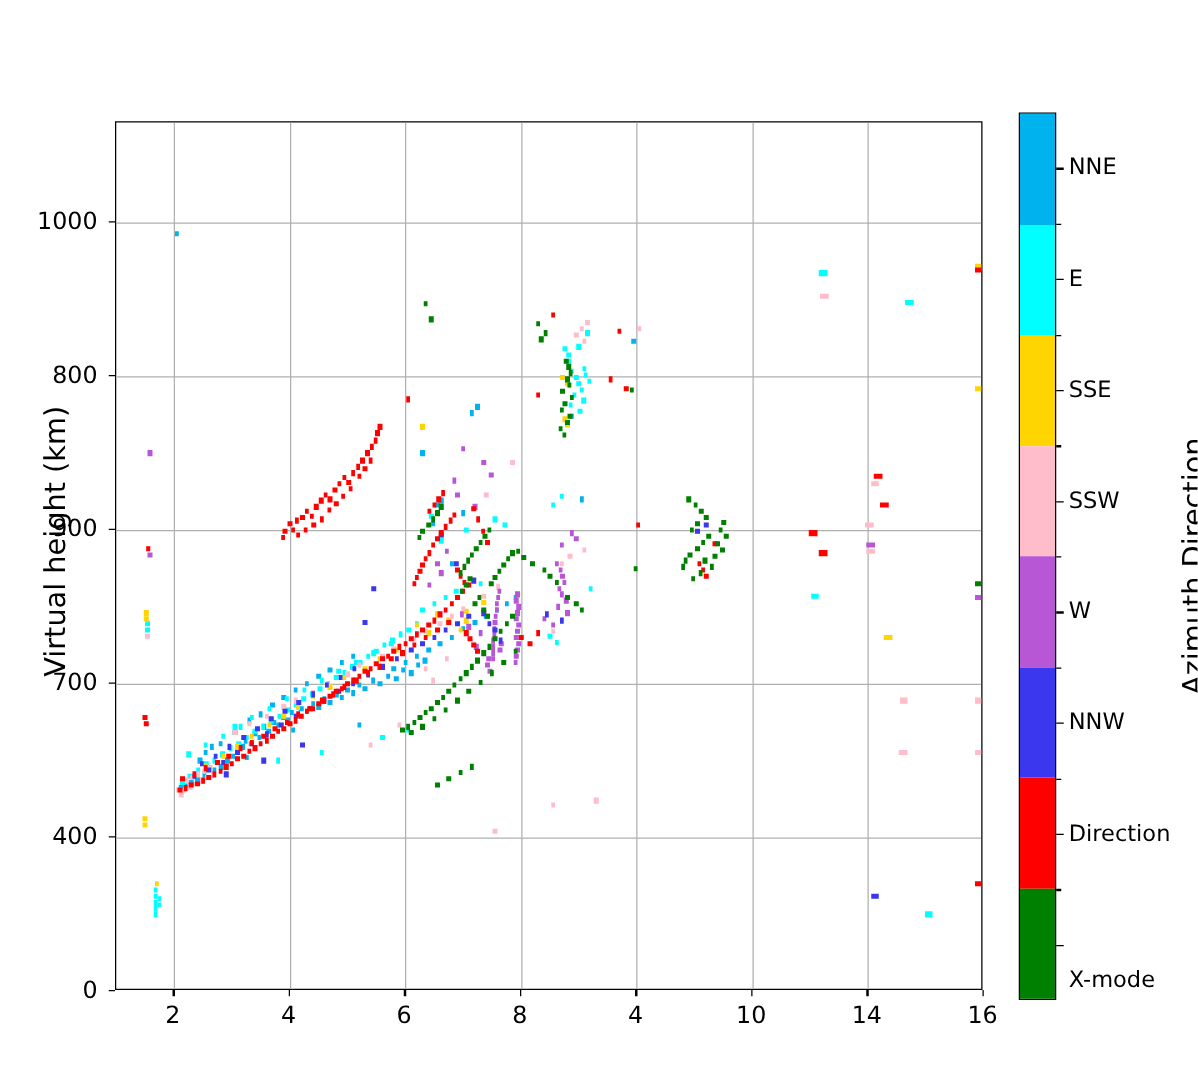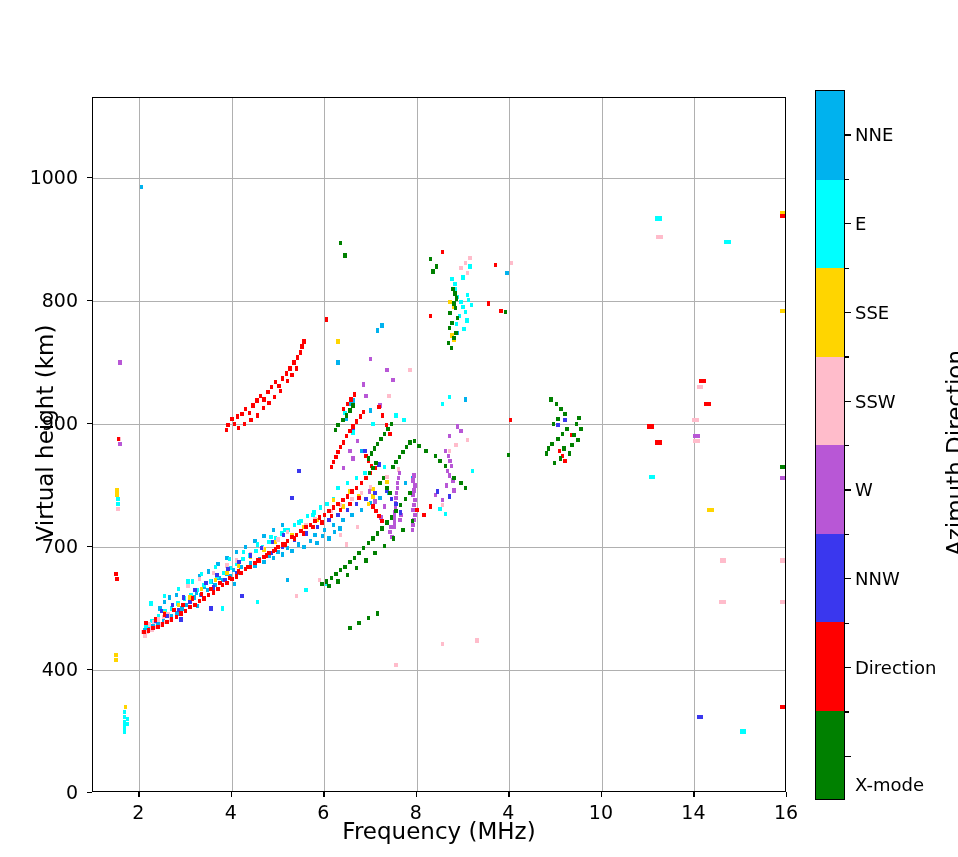--- a/index.html
+++ b/index.html
@@ -836,21 +836,20 @@
       <div class="ytick-mark" style="left: 87px; top: 545.982px;"></div>
       <div class="ytick-label" style="left: 8px; top: 534.982px;">700</div>
       <div class="ytick-mark" style="left: 87px; top: 422.973px;"></div>
       <div class="ytick-label" style="left: 8px; top: 411.973px;">900</div>
       <div class="ytick-mark" style="left: 87px; top: 299.965px;"></div>
       <div class="ytick-label" style="left: 8px; top: 288.965px;">800</div>
       <div class="ytick-mark" style="left: 87px; top: 176.956px;"></div>
       <div class="ytick-label" style="left: 8px; top: 165.956px;">1000</div>
     </div>
 
-  <div id="xlabel">Frequency (MHz)</div>
   <div id="ylabel">Virtual height (km)</div>
 
   <div id="colorbar">
       <div class="cb-seg" style="background: rgb(0, 178, 238);"></div>
       <div class="cb-seg" style="background: rgb(0, 255, 255);"></div>
       <div class="cb-seg" style="background: rgb(255, 213, 0);"></div>
       <div class="cb-seg" style="background: rgb(255, 188, 203);"></div>
       <div class="cb-seg" style="background: rgb(184, 87, 214);"></div>
       <div class="cb-seg" style="background: rgb(58, 55, 238);"></div>
       <div class="cb-seg" style="background: rgb(255, 0, 0);"></div>

